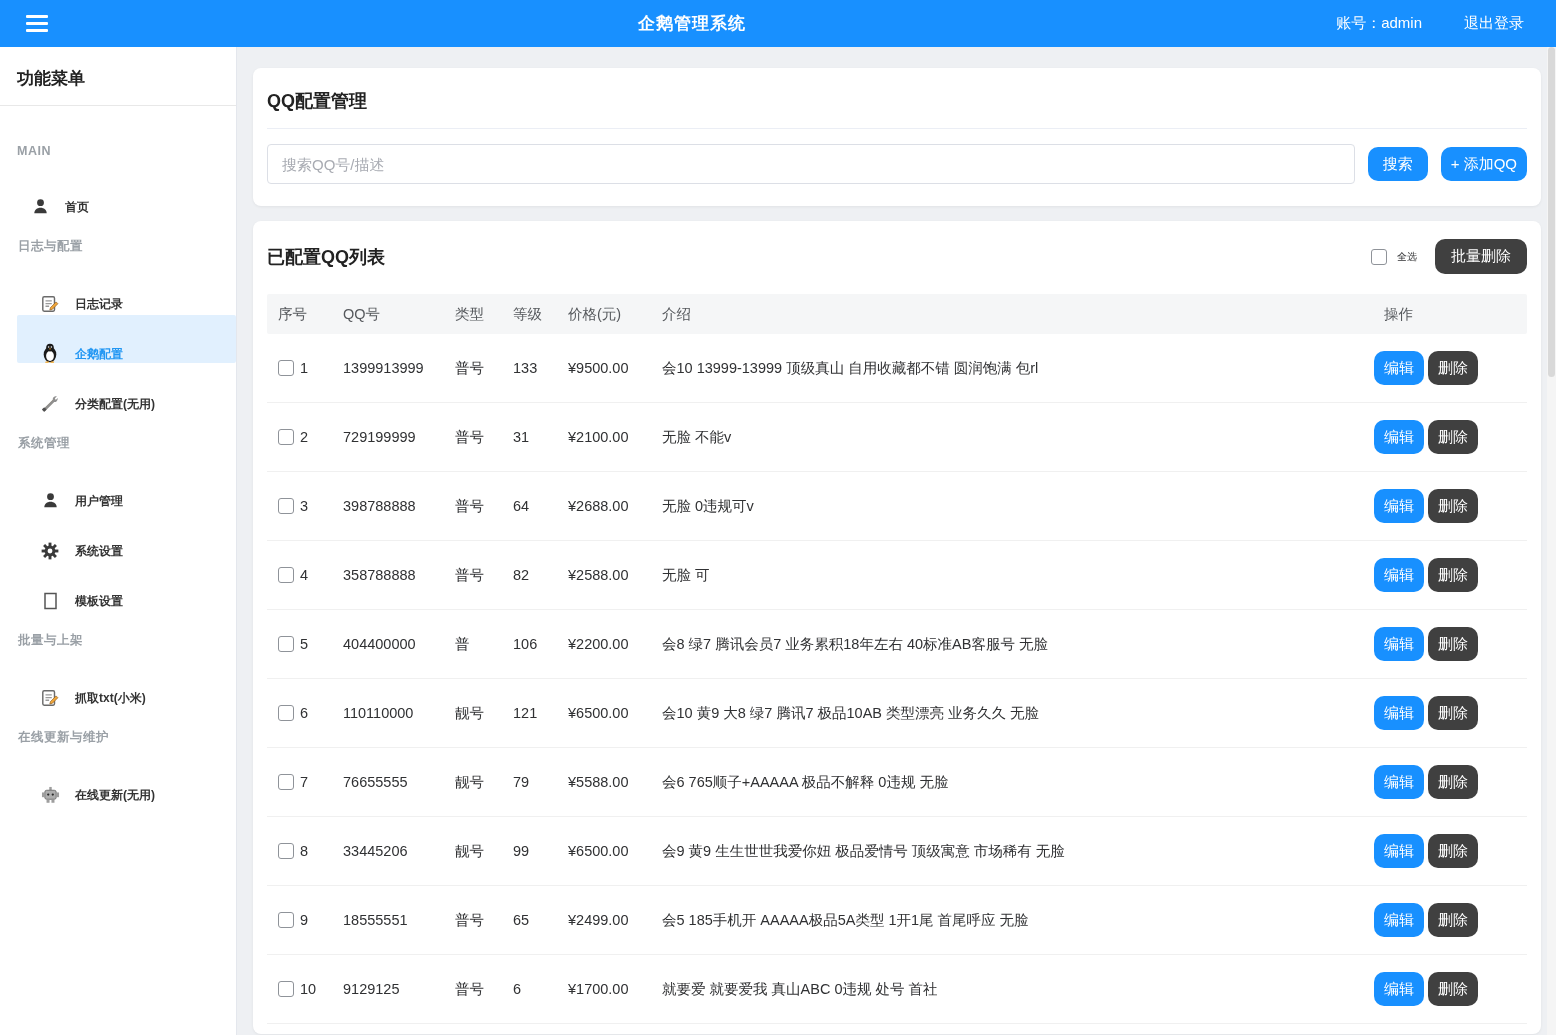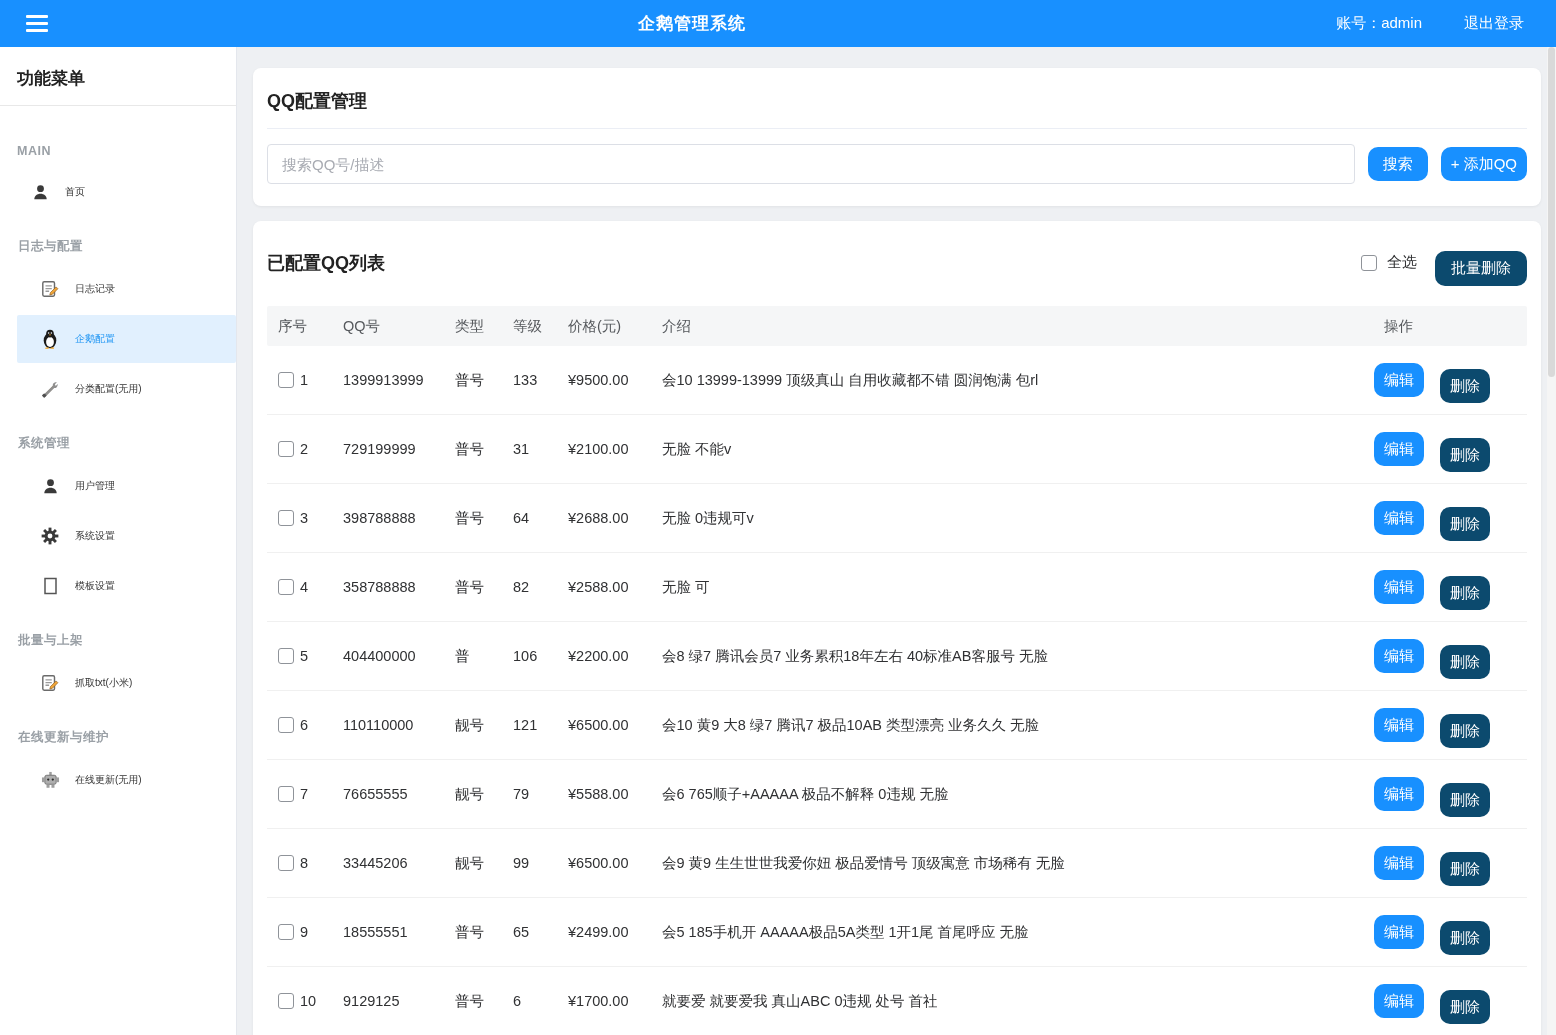--- a/index.html
+++ b/index.html
@@ -18,62 +18,62 @@
   
   .sidebar { position:absolute; top:47px; left:0; width:237px; bottom:0; background:#fff;
              border-right:1px solid #e4e7ed; }
   .sidebar-title { padding:20px 17px 15px 17px; font-size:17px; font-weight:bold; color:#222;
                    border-bottom:1px solid #e8e8e8; }
   .menu { padding-top:26px; }
   .menu-section { margin-bottom:10px; }
   .section-label { padding:12px 18px 8px 18px; font-size:12.5px; font-weight:bold; color:#9aa0a6;
                    letter-spacing:.5px; }
   .menu .menu-section:first-child .section-label { padding-left:17px; }
-  .menu-item { display:flex; align-items:center; height:48px; margin:2px 0 2px 17px;
-               padding-left:23px; gap:15px; font-size:10px; color:#333; cursor:pointer; border-radius:2px; }
+  .menu-item { display:flex; align-items:flex-end; height:48px; margin:2px 0 2px 17px;
+               padding-left:23px; gap:15px; font-size:12px; color:#333; cursor:pointer; border-radius:2px;font-weight:bold; }
   .menu-section.top-level .menu-item { padding-left:13px; }
   .menu-item .mi-icon { width:20px; display:flex; justify-content:center; align-items:center; }
   .menu-item.active { background:#e1f0fe; color:#2196f3; }
 
   
   .content { position:absolute; left:237px; top:47px; right:0; bottom:0; padding:21px 15px 0 16px; }
   .card { background:#fff; border-radius:8px; box-shadow:0 1px 3px rgba(0,0,0,.06); }
   .card-search { padding:20px 14px 22px 14px; }
   .card-title { font-size:18px; font-weight:bold; color:#222; line-height:26px; }
   .divider { border-bottom:1px solid #ebeef5; margin:14px 0 15px 0; }
   .search-row { display:flex; align-items:center; gap:13px; }
   .search-input { flex:1; height:40px; border:1px solid #dcdfe6; border-radius:4px; padding:0 14px;
                   font-size:15px; color:#333; font-family:"Liberation Sans",sans-serif; outline:none; }
   .search-input::placeholder { color:#a8abb2; }
   .btn { border:none; border-radius:10px; color:#fff; font-size:15px; cursor:pointer;
          font-family:"Liberation Sans",sans-serif; white-space:nowrap; }
   .btn-blue { background:#1890ff; }
-  .btn-red  { background:#0c4a6e;margin-top:12px; }
+  .btn-red  { background:#404040; }
   .btn-search { height:34px; padding:0 15px; }
   .btn-add { height:34px; padding:0 10px; }
 
   .card-list { margin-top:15px; padding:18px 14px 10px 14px; min-height:810px; }
   .list-head { display:flex; align-items:center; }
   .list-controls { margin-left:auto; display:flex; align-items:center; gap:10px; }
   .chk { appearance:none; -webkit-appearance:none; width:16px; height:16px; border:1.5px solid #8f9399;
          border-radius:3px; background:#fff; cursor:pointer; flex:none; }
-  .select-all-label { font-size:15px; color:#303133; }
+  .select-all-label { font-size:10px; color:#303133; }
   .btn-batch { height:35px; padding:0 16px; margin-left:8px; }
 
   
   .table { margin-top:20px; }
   .trow, .thead { display:grid; grid-template-columns:65px 112px 58px 55px 94px 698px 1fr;
                   align-items:center; padding-left:11px; }
   .thead { background:#f5f6f7; height:40px; font-size:14.5px; font-weight:normal; color:#55585c;
            border-radius:2px; }
   .thead .th-ops { padding-left:24px; }
   .trow { height:69px; border-bottom:1px solid #f0f0f0; font-size:14.5px; color:#303133; }
   .cell { overflow:hidden; white-space:nowrap; text-overflow:ellipsis; padding-right:8px; }
   .c-idx { display:flex; align-items:center; gap:6px; }
-  .c-ops { display:flex; align-items:center; gap:16px; padding-left:14px; }
+  .c-ops { display:flex; align-items:center; gap:4px; padding-left:14px; }
   .btn-sm { width:50px; height:34px; }
 
   
   .scrollbar { position:absolute; top:47px; right:0; width:9px; bottom:0; background:#f5f5f5; }
   .scroll-thumb { position:absolute; top:0; left:1px; width:7px; height:330px; background:#d9d9d9; border-radius:4px; }
 </style>
 </head>
 <body>
 
 <div class="navbar">

